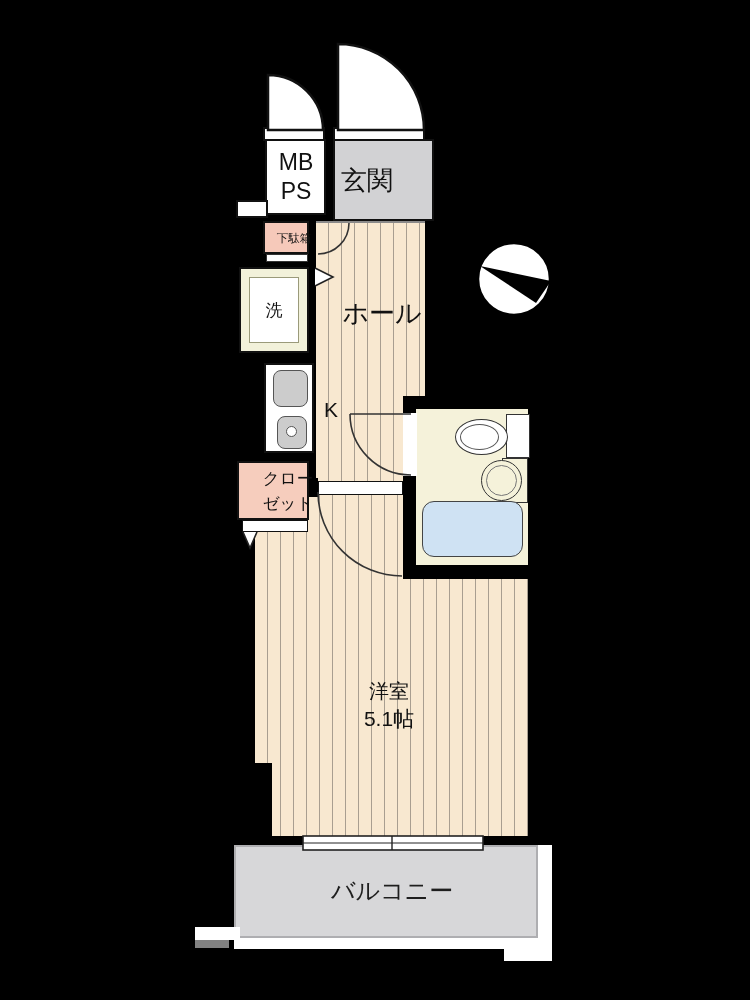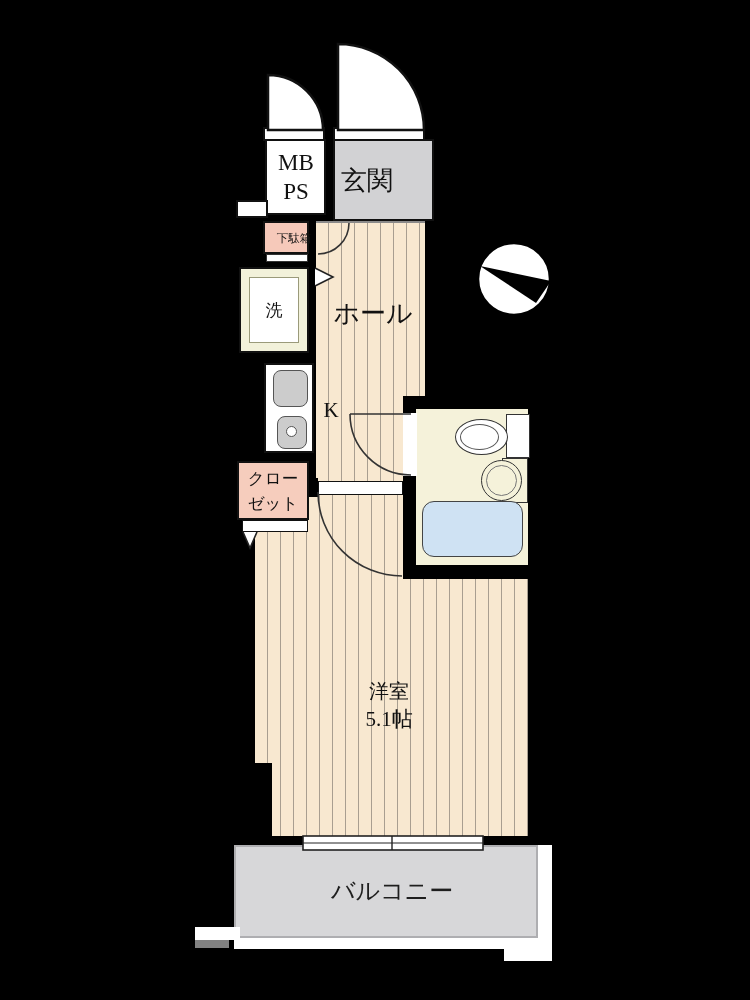--- a/index.html
+++ b/index.html
@@ -1,18 +1,18 @@
 <!DOCTYPE html>
 <html><head>
 <meta charset="utf-8">
 <style>
   html,body{margin:0;padding:0;background:#000;}
   #canvas{
     position:relative;width:694px;height:1000px;background:#000;overflow:hidden;
-    font-family:Liberation Serif, serif;color:#111;
+    font-family:Liberation Sans, sans-serif;color:#111;
   }
   .abs{position:absolute;box-sizing:border-box;}
   .stripes{
     background:repeating-linear-gradient(90deg,
       #f8e8d0 0px, #f8e8d0 11.6px,
       #a89e90 11.6px, #a89e90 13px);
   }
   .label{
     position:absolute;transform:translate(-50%,-50%);
     white-space:nowrap;text-align:center;color:#111;
@@ -89,23 +89,23 @@
     </g>
   </svg>
 
   <div class="label" style="left:296px;top:177px;font-size:23px;line-height:29px;">
     <span>MB</span>
     <span>PS</span>
   </div>
   <div class="label" style="left:367px;top:180px;font-size:26px;">玄関</div>
   <div class="label" style="left:286px;top:238px;font-size:11.5px;margin-left:8px;">下駄箱</div>
   <div class="label" style="left:274px;top:310px;font-size:17px;">洗</div>
-  <div class="label" style="left:373px;top:313px;font-size:26px;">ホール</div>
+  <div class="label" style="left:382px;top:313px;font-size:26px;">ホール</div>
   <div class="label" style="left:331px;top:410px;font-size:21px;">K</div>
-  <div class="label" style="left:273px;top:491px;font-size:16.5px;line-height:25px;">
+  <div class="label" style="left:288px;top:491px;font-size:16.5px;line-height:25px;">
     <span>クロー</span>
     <span>ゼット</span>
   </div>
   <div class="label" style="left:389px;top:704px;">
     <span style="font-size:20px;line-height:29px;">洋室</span>
     <span style="font-size:21px;line-height:26px;">5.1帖</span>
   </div>
   <div class="label" style="left:392px;top:891px;font-size:24px;color:#1e1e1e;">バルコニー</div>
 
 </div>

